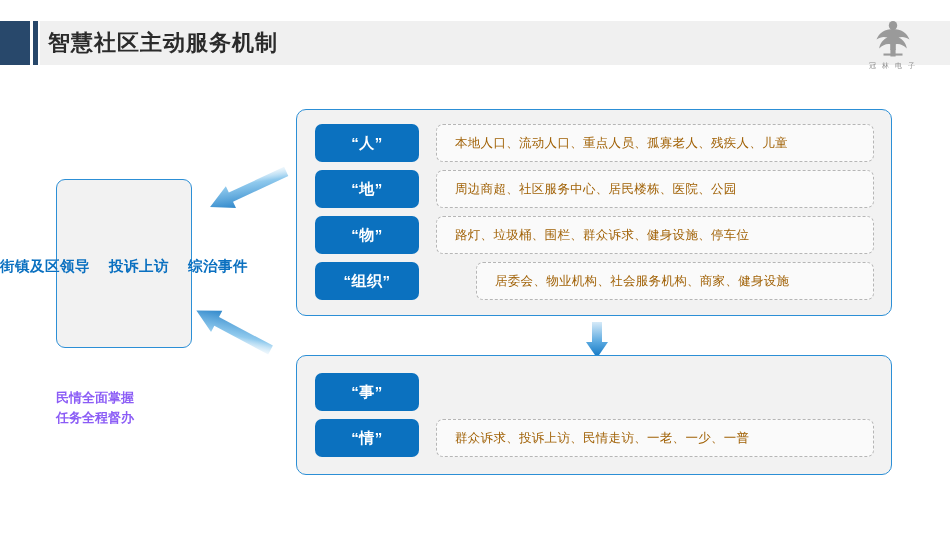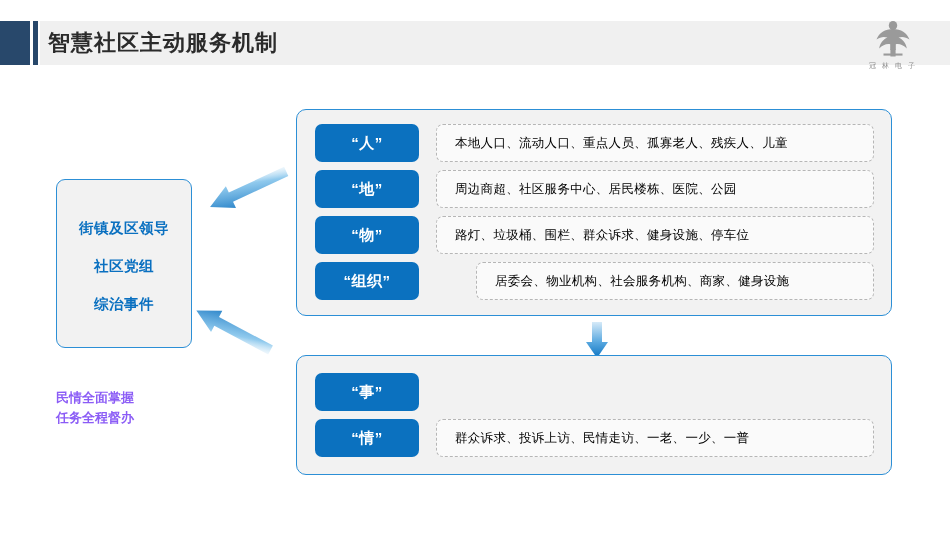--- a/index.html
+++ b/index.html
@@ -83,21 +83,21 @@
     position: absolute;
     left: 56px;
     top: 179px;
     width: 136px;
     height: 169px;
     background: #f2f2f2;
     border: 1.5px solid #2c8fd6;
     border-radius: 9px;
     box-sizing: border-box;
     display: flex;
-    flex-direction: column;
+    flex-direction: row;
     justify-content: center;
     align-items: center;
     gap: 19px;
     padding-top: 6px;
   }
   .role-item {
     font-size: 14.5px;
     font-weight: bold;
     color: #0a70c0;
     white-space: nowrap;
@@ -177,21 +177,21 @@
     border: 1px dashed #b6b6b6;
     border-radius: 7px;
     background: #fafafa;
     display: flex;
     align-items: center;
     box-sizing: border-box;
   }
   .desc span {
     padding-left: 18px;
     font-size: 12.5px;
-    color: #000000;
+    color: #a16207;
     letter-spacing: 0.3px;
     white-space: nowrap;
   }
 </style>
 </head>
 <body>
 
 <div class="header">
   <div class="header-band"></div>
   <div class="header-block"></div>
@@ -208,21 +208,21 @@
         <path d="M20.4 29.5 L25.6 29.5 L25.6 36.5 L20.4 36.5 Z"></path>
         <path d="M13.5 33.5 L32.5 33.5 L32.5 35.6 L13.5 35.6 Z"></path>
       </g>
     </svg>
   </span>
   <div class="logo-text">冠 林 电 子</div>
 </div>
 
 <div class="role-box">
   <div class="role-item">街镇及区领导</div>
-  <div class="role-item">社区党组</div>
+  <div class="role-item">投诉上访</div>
   <div class="role-item">综治事件</div>
 </div>
 <div class="role-caption">
   <div>民情全面掌握</div>
   <div>任务全程督办</div>
 </div>
 
 <div class="arrow-layer">
   <svg width="950" height="534" viewBox="0 0 950 534" aria-hidden="true">
     <defs>

